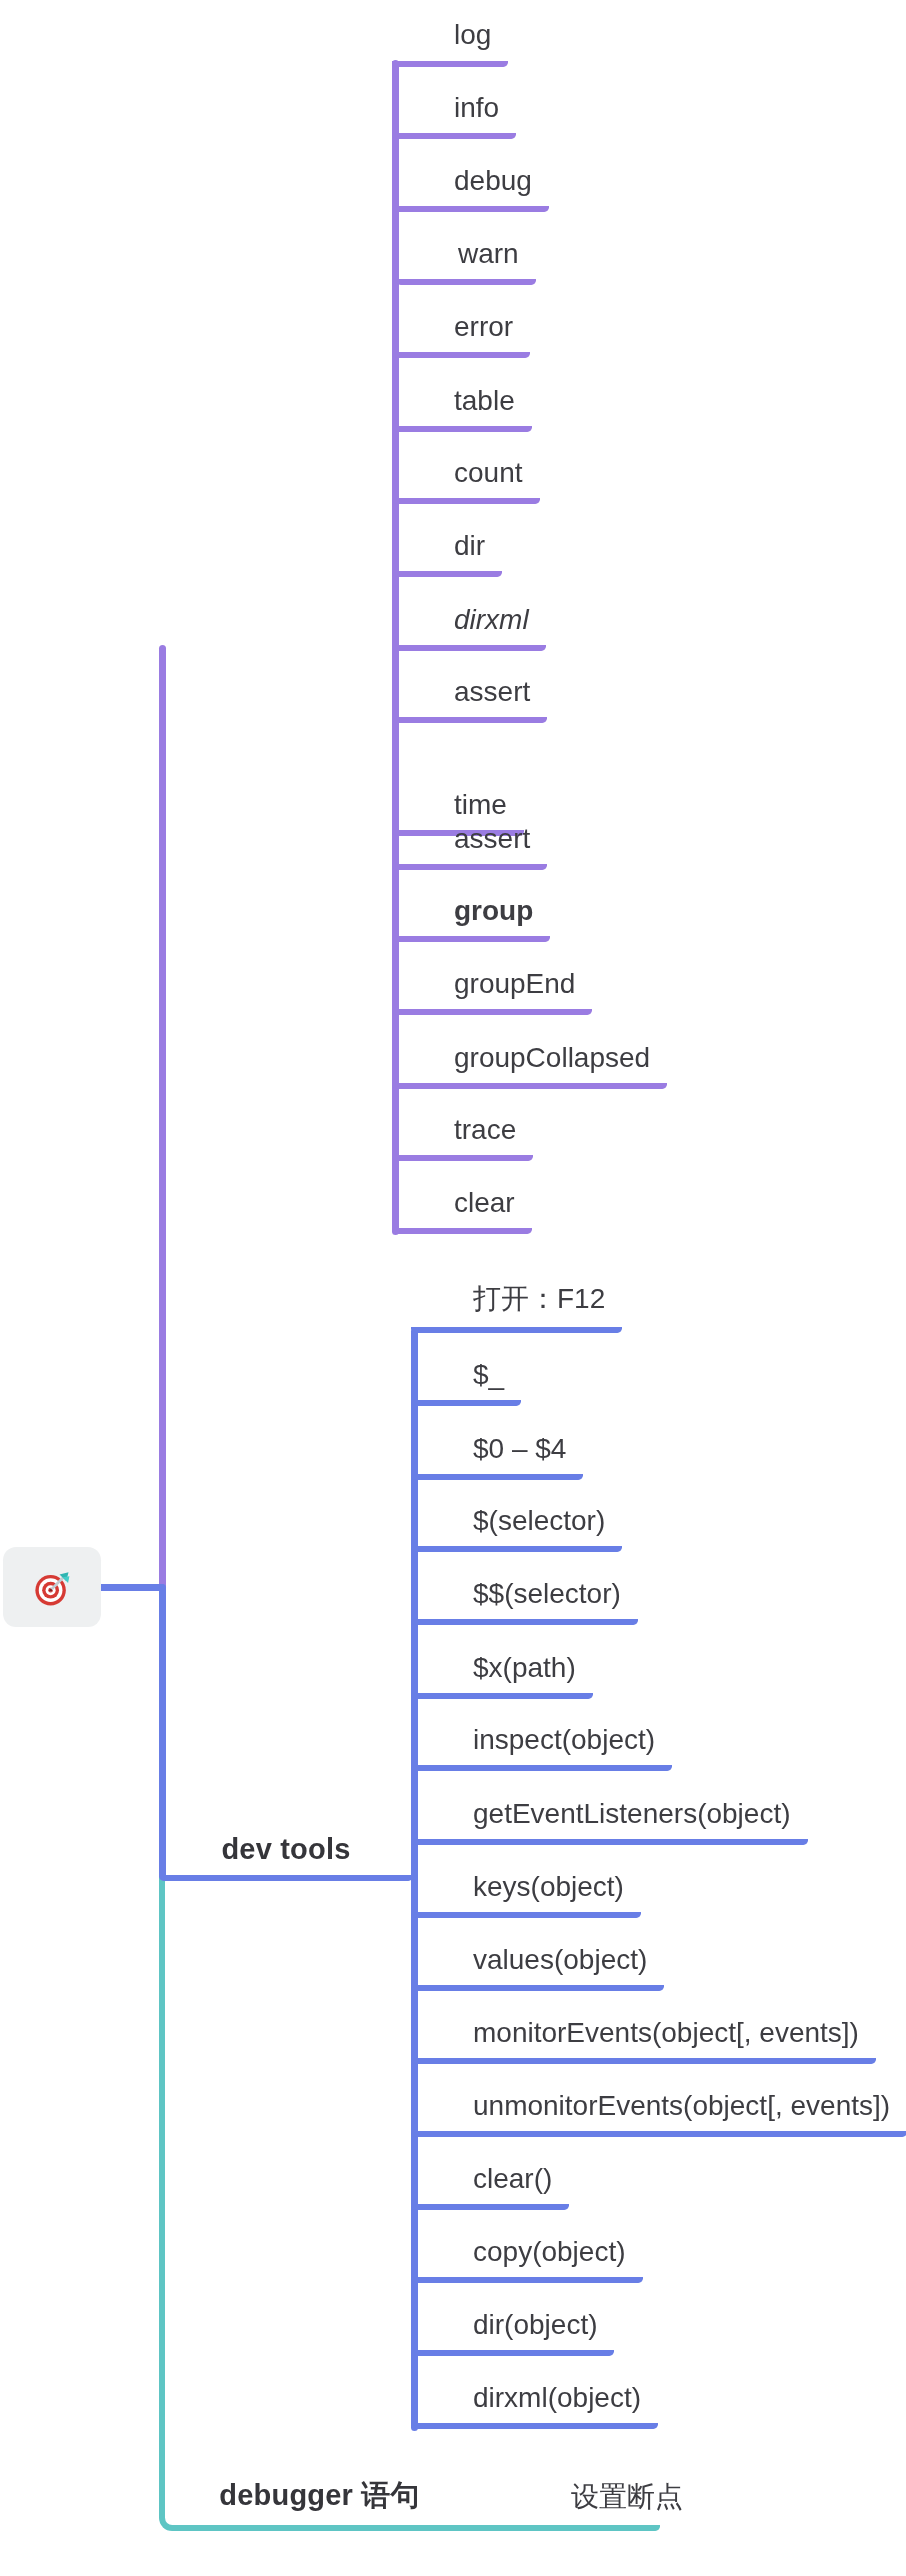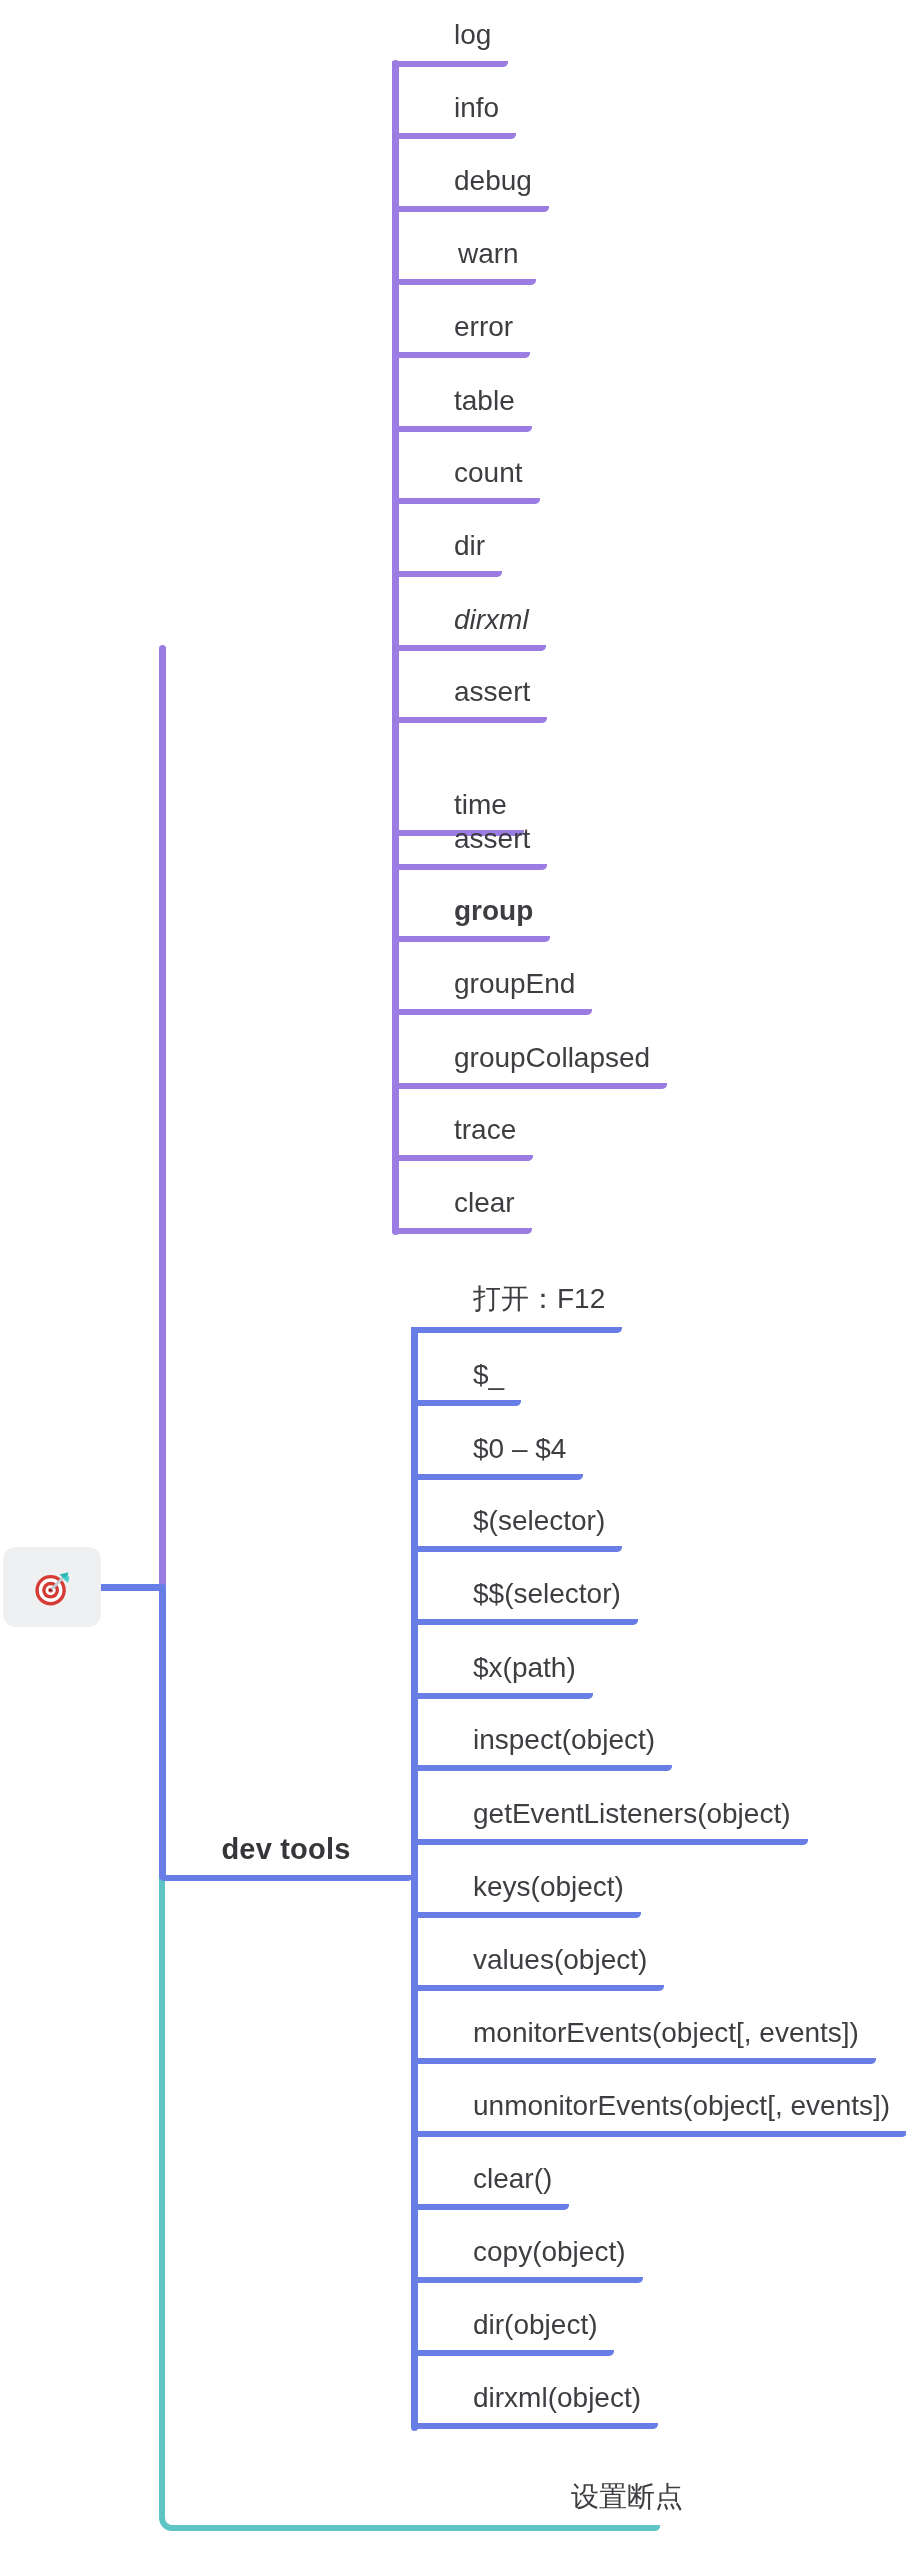--- a/index.html
+++ b/index.html
@@ -63,20 +63,23 @@
       <circle cx="23" cy="27" r="2.6" fill="#d63a34"></circle>
       <line x1="23" y1="27" x2="36" y2="14" stroke="#c3ccd2" stroke-width="3" stroke-linecap="round"></line>
       <polygon points="33,9.5 43,7 40.5,17" fill="#2fb5b2"></polygon>
       <polygon points="36.5,12.5 44,11.5 42.5,19" fill="#45cdc9"></polygon>
       <circle cx="23" cy="27" r="1.6" fill="#8b1f1c"></circle>
     </svg>
   </div>
 
   <div class="branch-label underlined" style="left:159px;width:254px;top:1813px;border-color:#687ee6;">
     <span>dev tools</span>
+  </div>
+  <div class="branch-label" style="left:159px;width:321px;top:2463px;">
+    <span>debugger 语句</span>
   </div>
 
   <div class="plain-label" style="left:536px;top:2463px;margin-left:35px;">
     <span>设置断点</span>
   </div>
 
   <div class="vline" style="left:392px;top:60px;height:1175px;background:#9a7ce2;"></div>
   <div class="vline" style="left:411px;top:1328px;height:1103px;background:#687ee6;"></div>
 
   <div id="rows">

